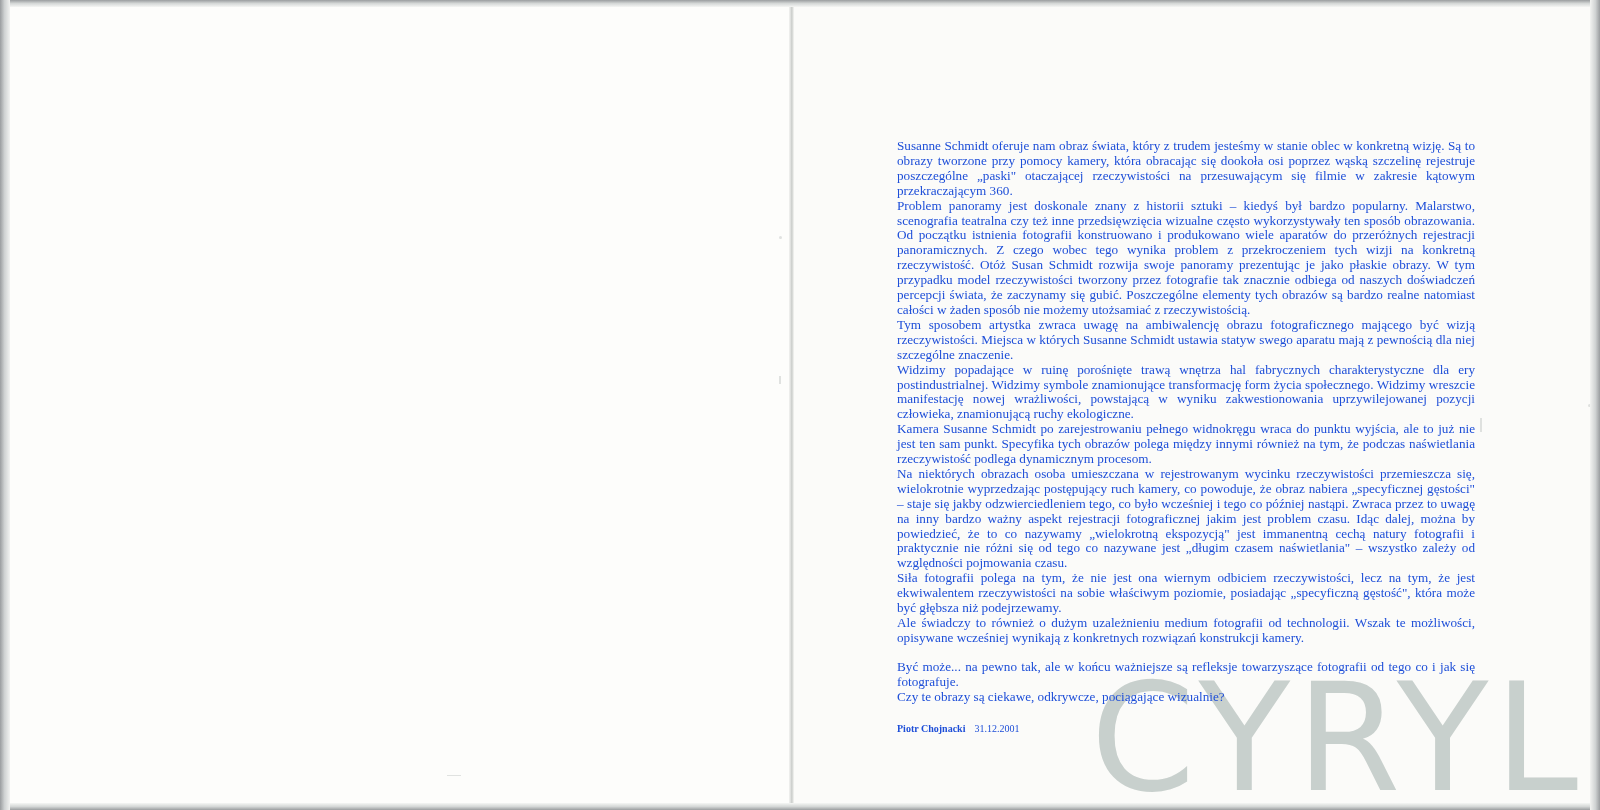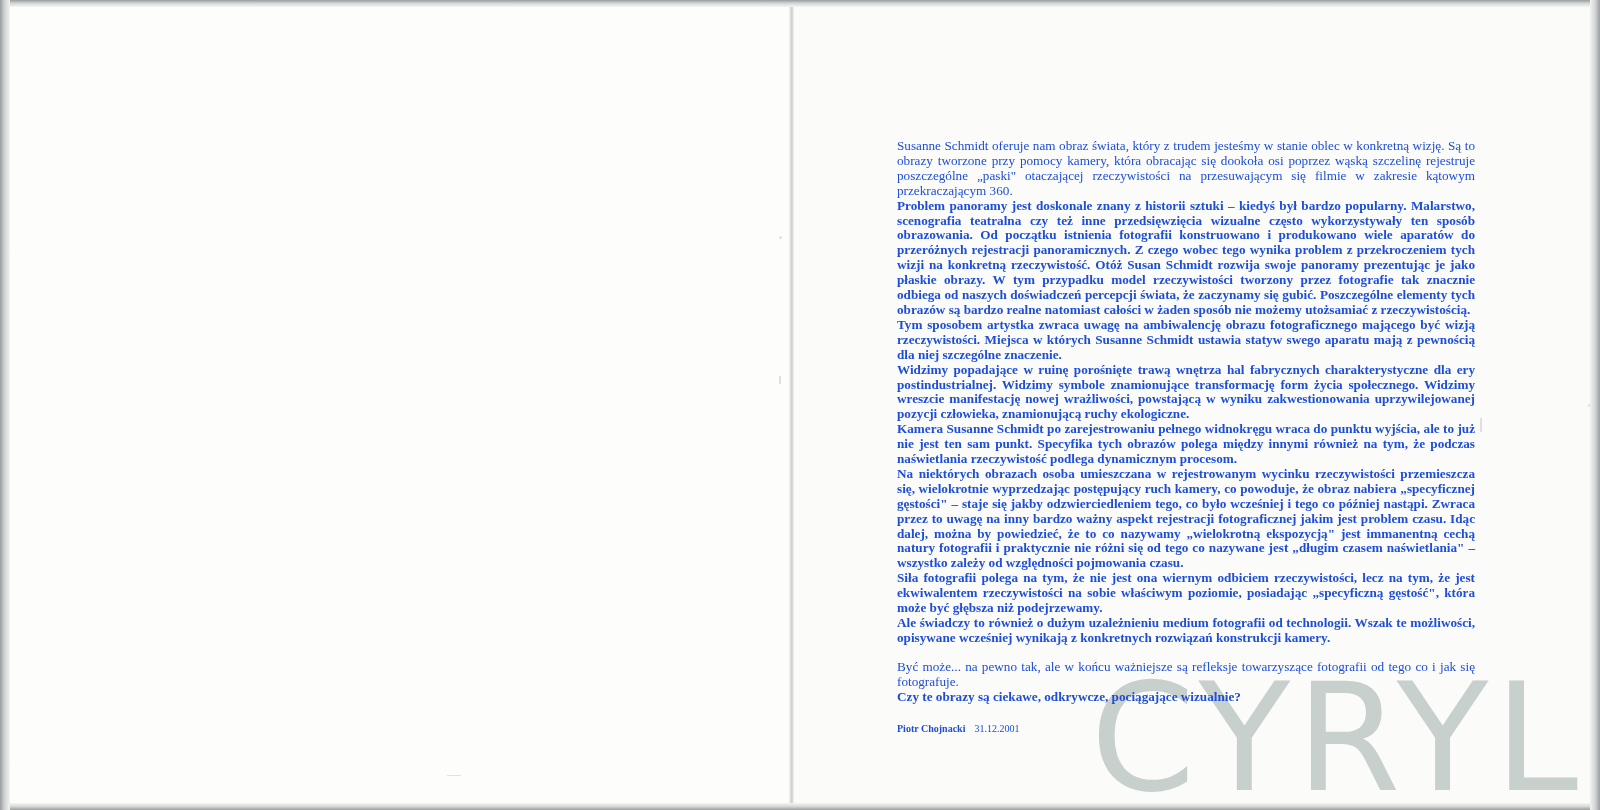--- a/index.html
+++ b/index.html
@@ -106,21 +106,21 @@
     font-size: 13.2px;
     line-height: 14.9px;
     text-align: justify;
     text-justify: inter-word;
     hyphens: manual;
     margin-top: 28px;
   }
   .para {
     margin: 0 0 0 0;
   }
-  .para + .para { margin-top: 0; font-weight: bold; }
+  .para + .para { margin-top: 0; }
   .gap {
     height: 14px;
   }
   .signature {
     margin-top: 16px;
     font-size: 10px;
     line-height: 15px;
   }
   .signature .name {
     font-weight: 700;

